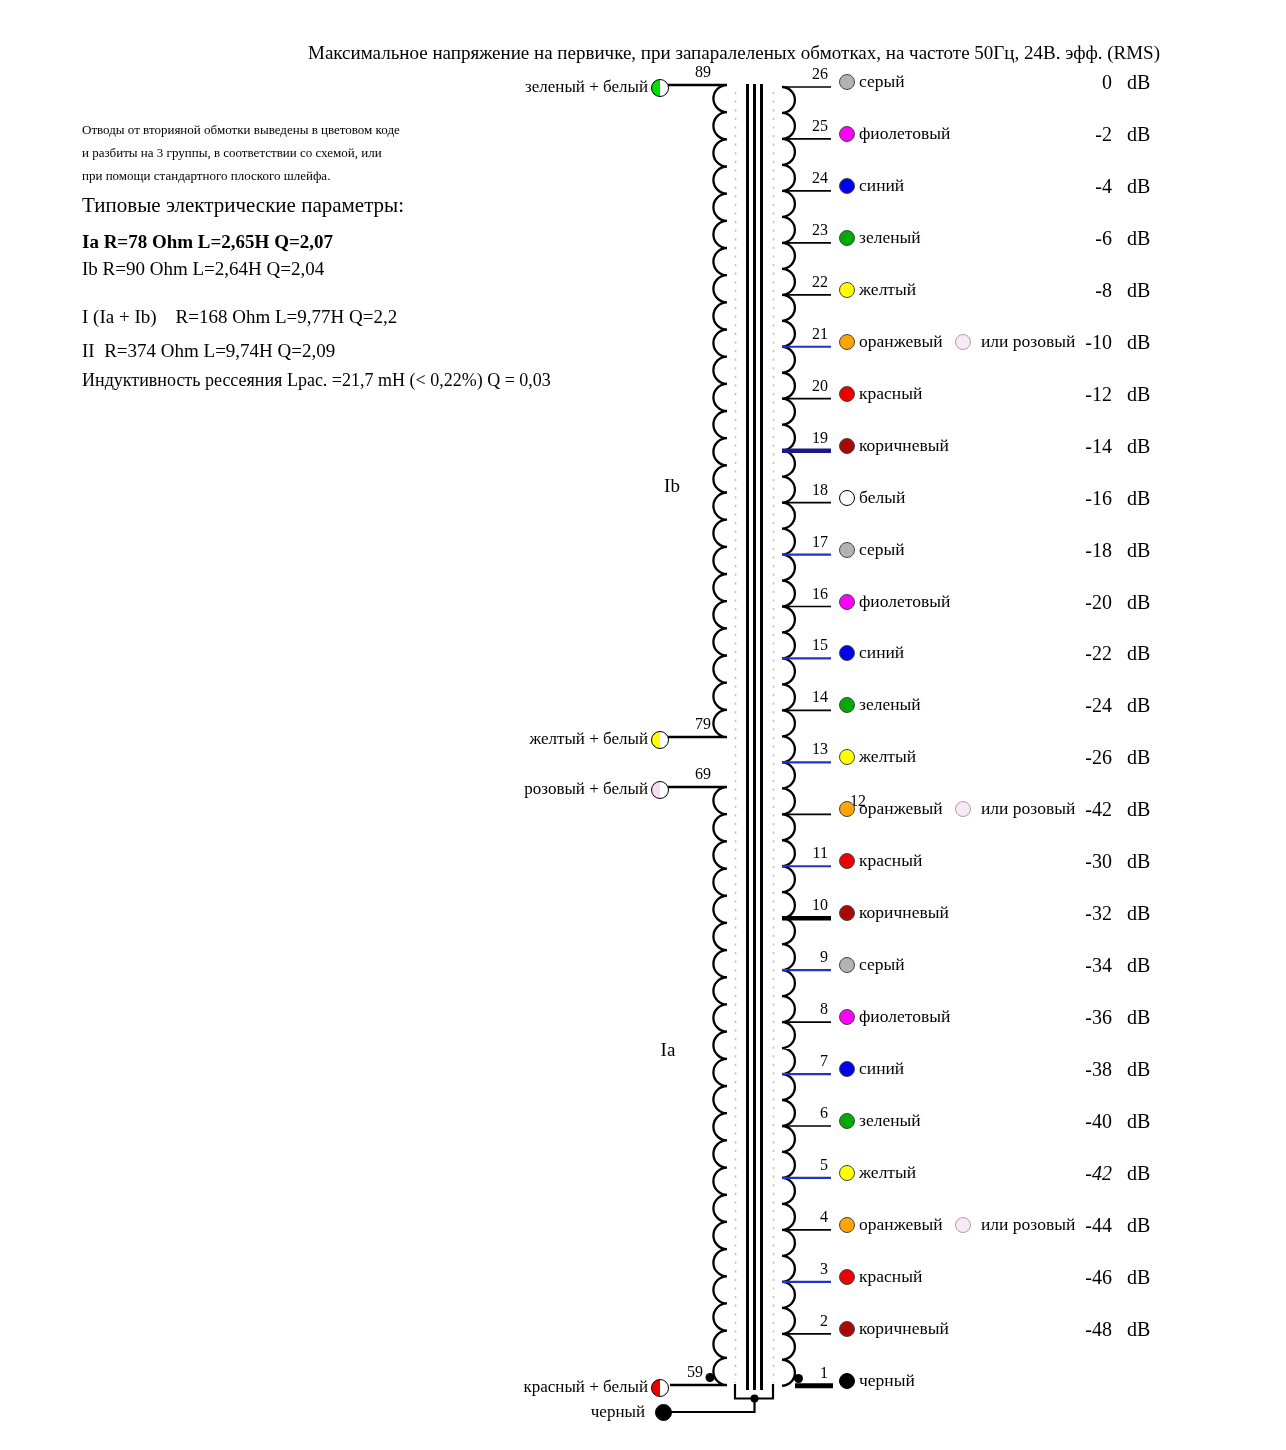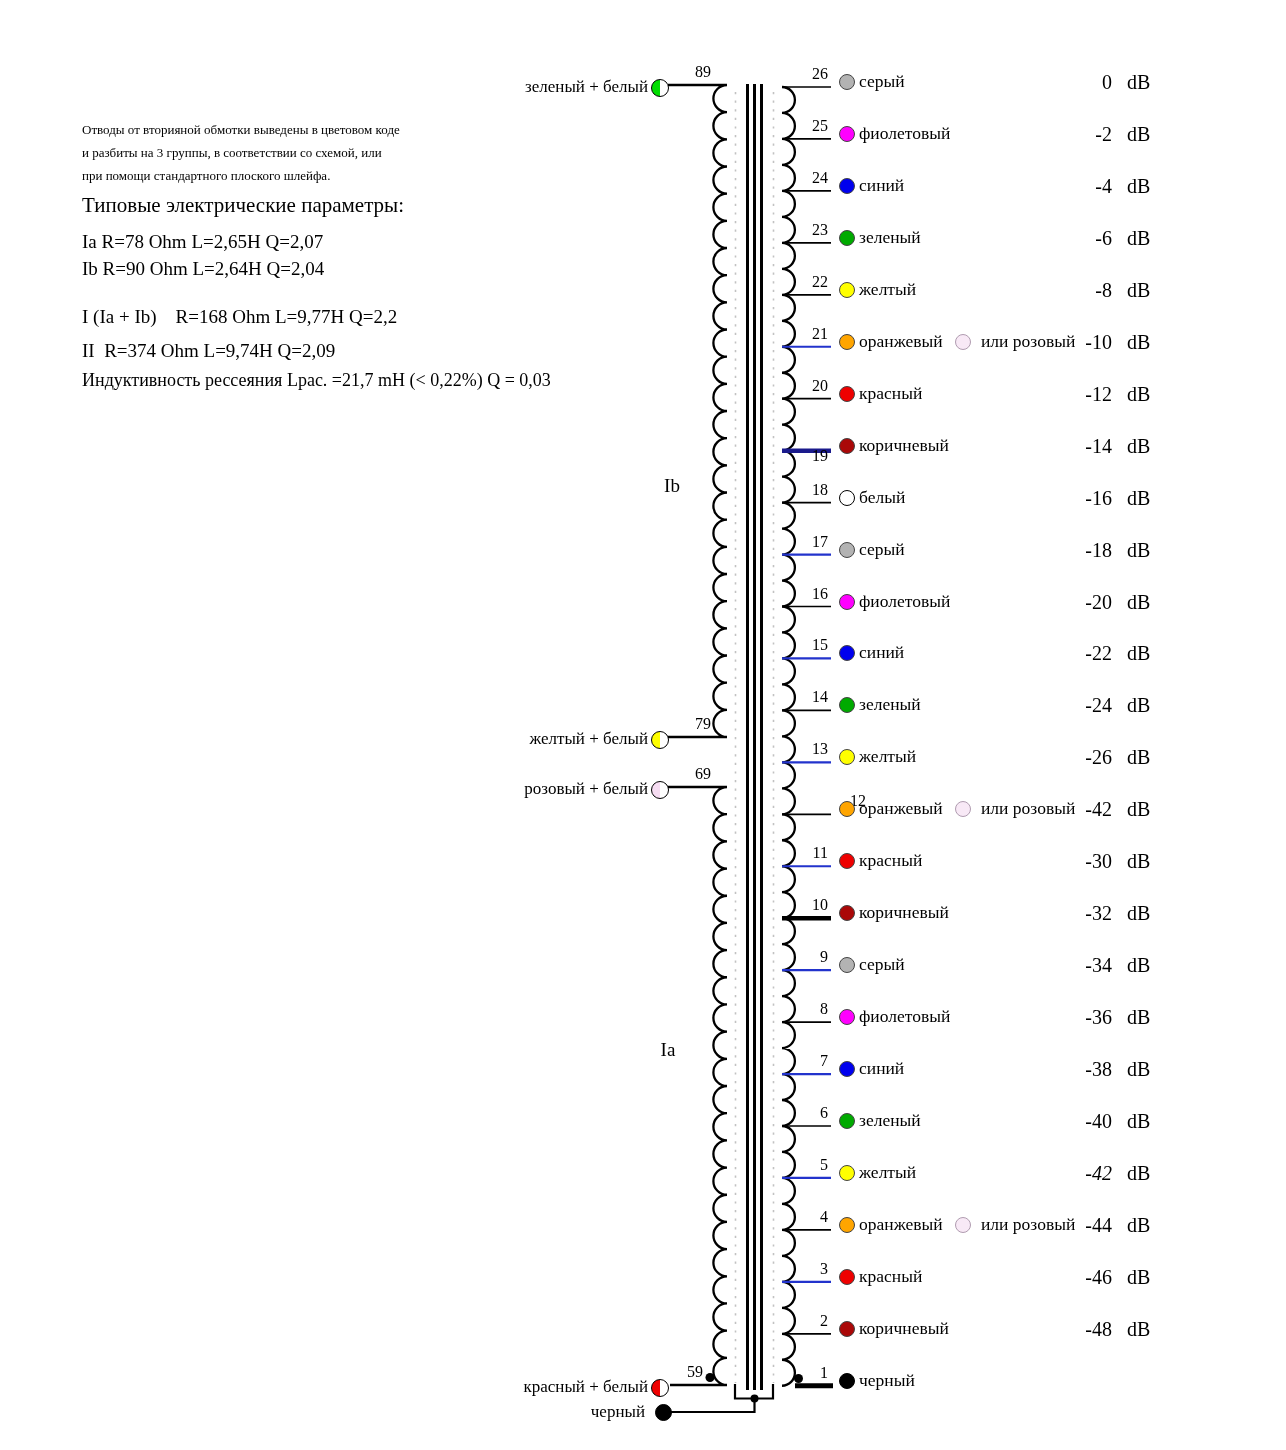--- a/index.html
+++ b/index.html
@@ -59,30 +59,31 @@
         <line x1="782" y1="1229.90" x2="831" y2="1229.90" stroke="#000" stroke-width="1.7"></line>
         <line x1="782" y1="1281.85" x2="831" y2="1281.85" stroke="#2233cc" stroke-width="2.2"></line>
         <line x1="782" y1="1333.80" x2="831" y2="1333.80" stroke="#000" stroke-width="1.7"></line>
         <line x1="795" y1="1385.75" x2="833" y2="1385.75" stroke="#000" stroke-width="5"></line>
         <circle cx="710" cy="1377.5" r="4.5" fill="#000"></circle>
         <circle cx="798.5" cy="1378.5" r="4.5" fill="#000"></circle>
         <path d="M 735 1384 V 1398.5 H 773 V 1384" fill="none" stroke="#000" stroke-width="2.2"></path>
         <circle cx="754.5" cy="1398.5" r="4" fill="#000"></circle>
         <path d="M 754.5 1398.5 V 1412 H 671" fill="none" stroke="#000" stroke-width="2.2"></path>
       </svg></div>
+  <div class="subtitle">Максимальное напряжение на первичке, при запаралеленых обмотках, на частоте 50Гц, 24В. эфф. (RMS)</div>
   <div id="notes">
       <div>Отводы от вторияной обмотки выведены в цветовом коде</div>
       <div>и разбиты на 3 группы, в соответствии со схемой, или</div>
       <div>при помощи стандартного плоского шлейфа.</div>
     </div>
   <div id="params-heading">Типовые электрические параметры:</div>
   <div id="params"></div>
   <div id="primary-side"></div>
   <div id="secondary-rows"></div>
-<div class="param-line" style="top: 231px; font-size: 19px;">Ia R=78 Ohm L=2,65H Q=2,07</div>
+<div class="param-line" style="top: 231px; font-size: 19px; font-weight: bold;">Ia R=78 Ohm L=2,65H Q=2,07</div>
     <div class="param-line" style="top: 258px; font-size: 19px;">Ib R=90 Ohm L=2,64H Q=2,04</div>
     <div class="param-line" style="top: 306px; font-size: 19px;">I (Ia + Ib)    R=168 Ohm L=9,77H Q=2,2</div>
     <div class="param-line" style="top: 340px; font-size: 19px;">II  R=374 Ohm L=9,74H Q=2,09</div>
     <div class="param-line" style="top: 370px; font-size: 18px;">Индуктивность рессеяния Lpac. =21,7 mH (&lt; 0,22%) Q = 0,03</div>
     <div class="pri-label" style="left: 388px; top: 75px;">зеленый + белый</div>
     <div class="half-dot" style="left: 651px; top: 79px; background: linear-gradient(90deg, rgb(0, 221, 0) 0px, rgb(0, 221, 0) 50%, rgb(255, 255, 255) 50%, rgb(255, 255, 255) 100%);"></div>
     <div class="tap-num" style="left: 665px; top: 63px;">89</div>
     <div class="pri-label" style="left: 388px; top: 727px;">желтый + белый</div>
     <div class="half-dot" style="left: 651px; top: 731px; background: linear-gradient(90deg, rgb(255, 255, 0) 0px, rgb(255, 255, 0) 50%, rgb(255, 255, 255) 50%, rgb(255, 255, 255) 100%);"></div>
     <div class="tap-num" style="left: 665px; top: 715px;">79</div>
@@ -126,21 +127,21 @@
     <div class="tap-label" style="left: 859px; top: 329.75px;">оранжевый</div>
     <div class="dot" style="left: 955px; top: 333.75px; background: rgb(248, 233, 246); border-color: rgb(176, 156, 176);"></div>
     <div class="tap-label" style="left: 981px; top: 329.75px;">или розовый</div>
     <div class="db-val" style="left: 1028px; top: 330.75px;">-10</div>
     <div class="db-unit" style="left: 1127px; top: 330.75px;">dB</div>
     <div class="tap-num" style="left: 782px; top: 376.7px;">20</div>
     <div class="dot" style="left: 839px; top: 385.7px; background: rgb(238, 0, 0);"></div>
     <div class="tap-label" style="left: 859px; top: 381.7px;">красный</div>
     <div class="db-val" style="left: 1028px; top: 382.7px;">-12</div>
     <div class="db-unit" style="left: 1127px; top: 382.7px;">dB</div>
-    <div class="tap-num" style="left: 782px; top: 428.65px; margin-top: 18px;">19</div>
+    <div class="tap-num" style="left: 782px; top: 428.65px;">19</div>
     <div class="dot" style="left: 839px; top: 437.65px; background: rgb(170, 8, 8);"></div>
     <div class="tap-label" style="left: 859px; top: 433.65px;">коричневый</div>
     <div class="db-val" style="left: 1028px; top: 434.65px;">-14</div>
     <div class="db-unit" style="left: 1127px; top: 434.65px;">dB</div>
     <div class="tap-num" style="left: 782px; top: 480.6px;">18</div>
     <div class="dot" style="left: 839px; top: 489.6px; background: rgb(255, 255, 255); border-color: rgb(0, 0, 0);"></div>
     <div class="tap-label" style="left: 859px; top: 485.6px;">белый</div>
     <div class="db-val" style="left: 1028px; top: 486.6px;">-16</div>
     <div class="db-unit" style="left: 1127px; top: 486.6px;">dB</div>
     <div class="tap-num" style="left: 782px; top: 532.55px;">17</div>

